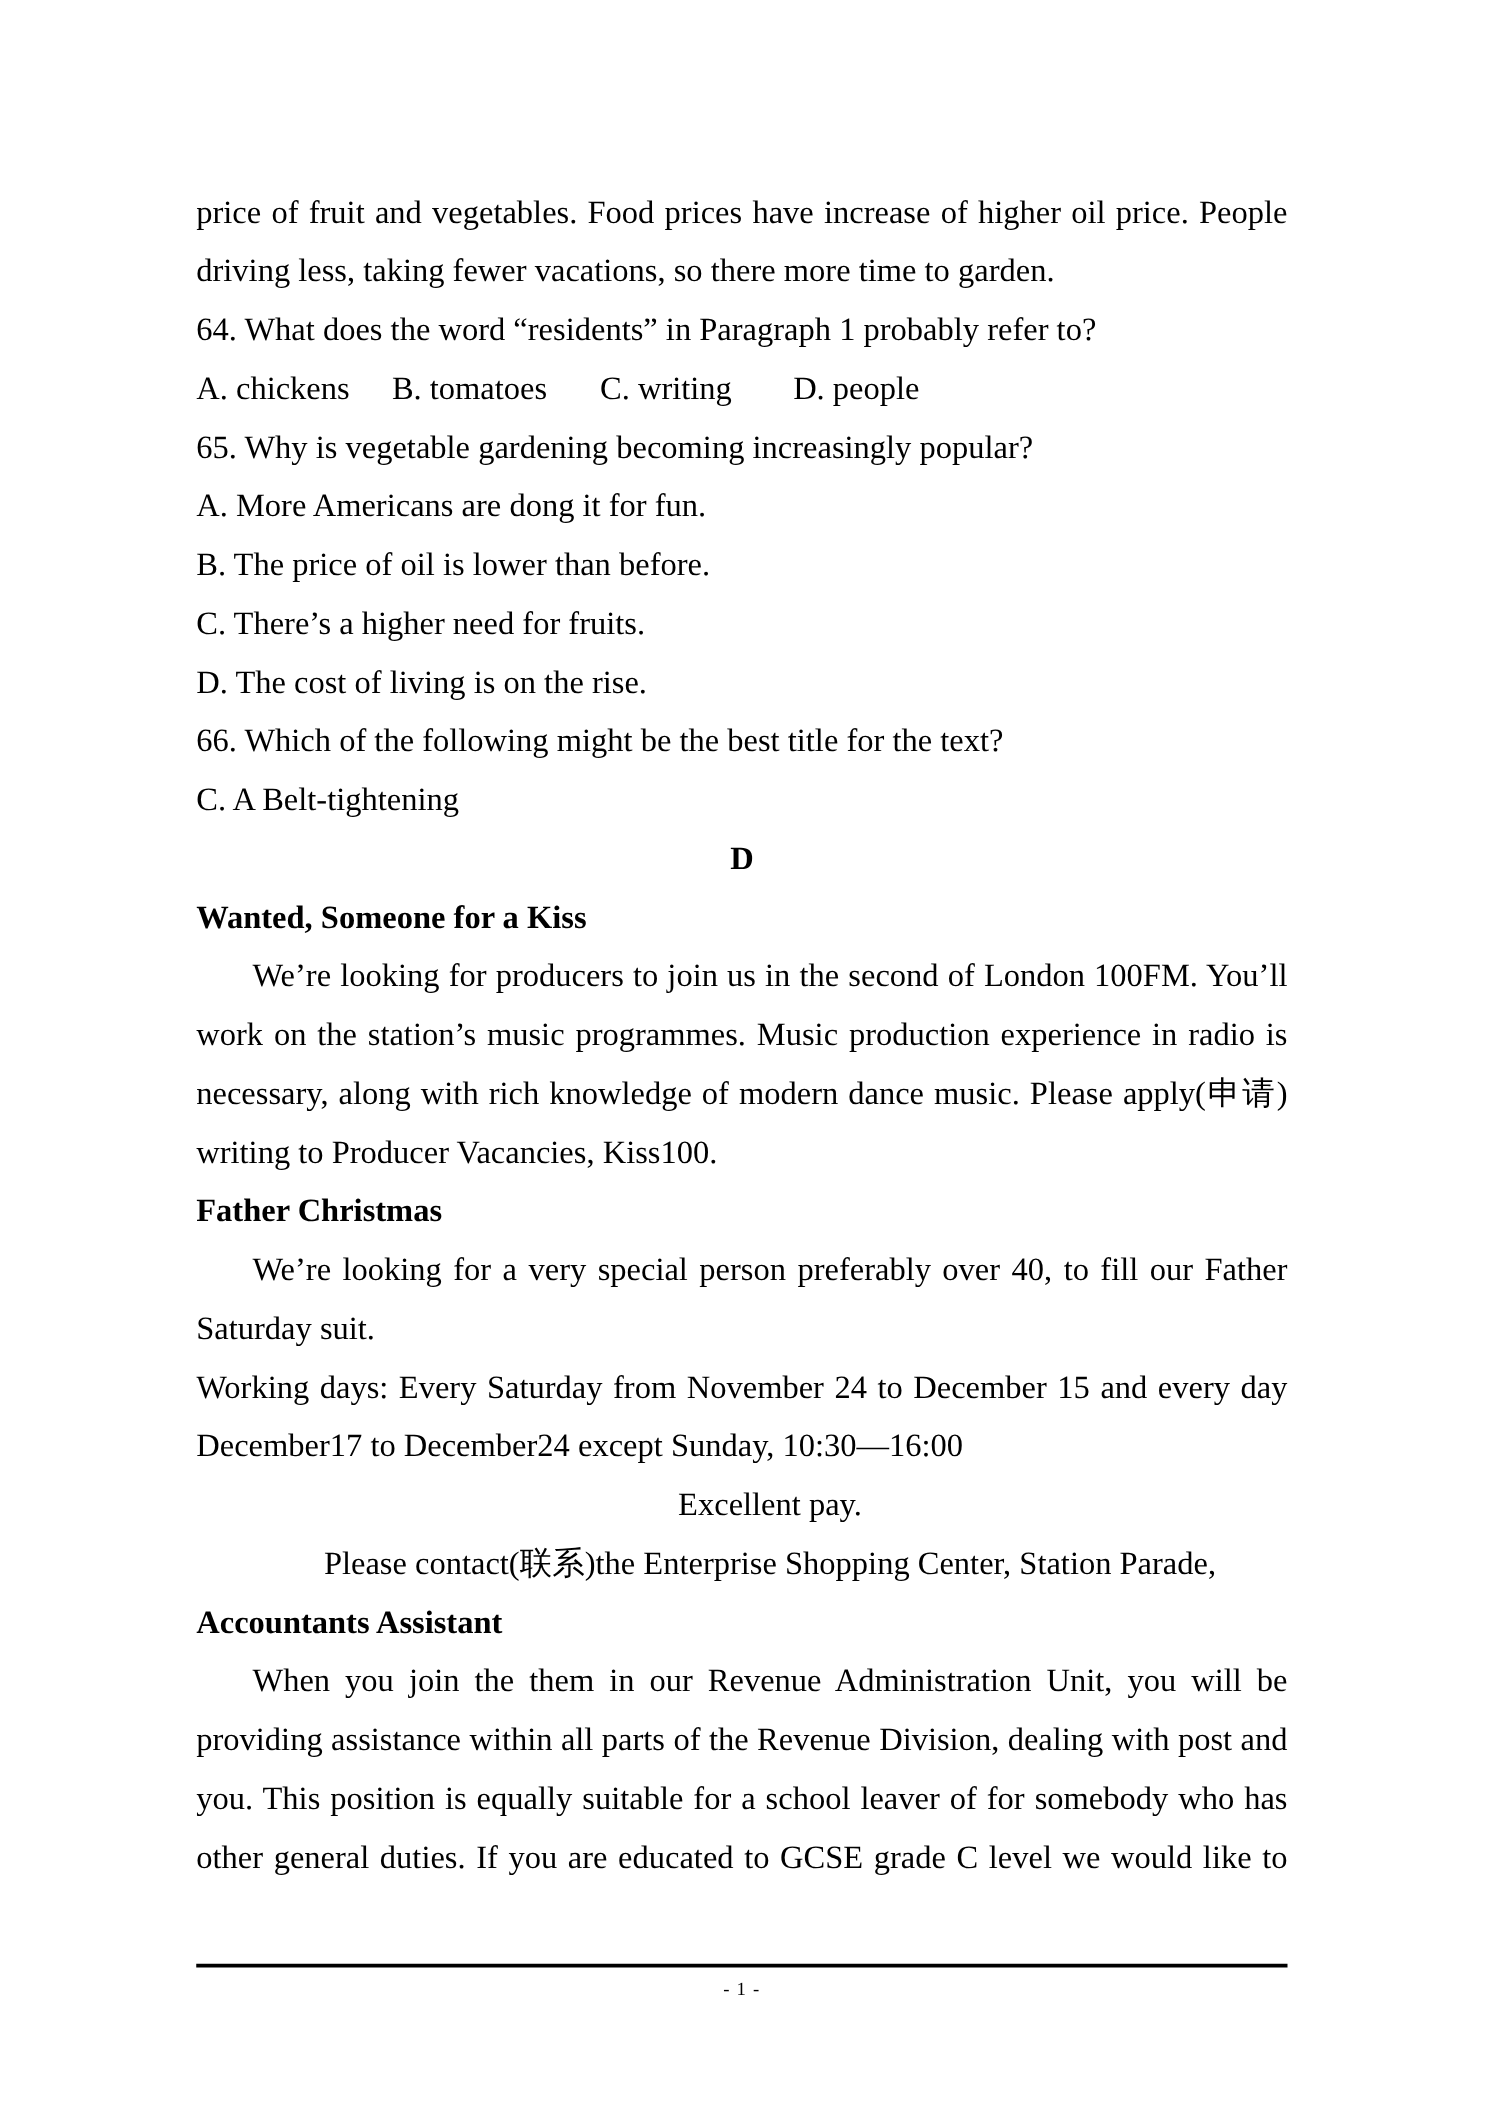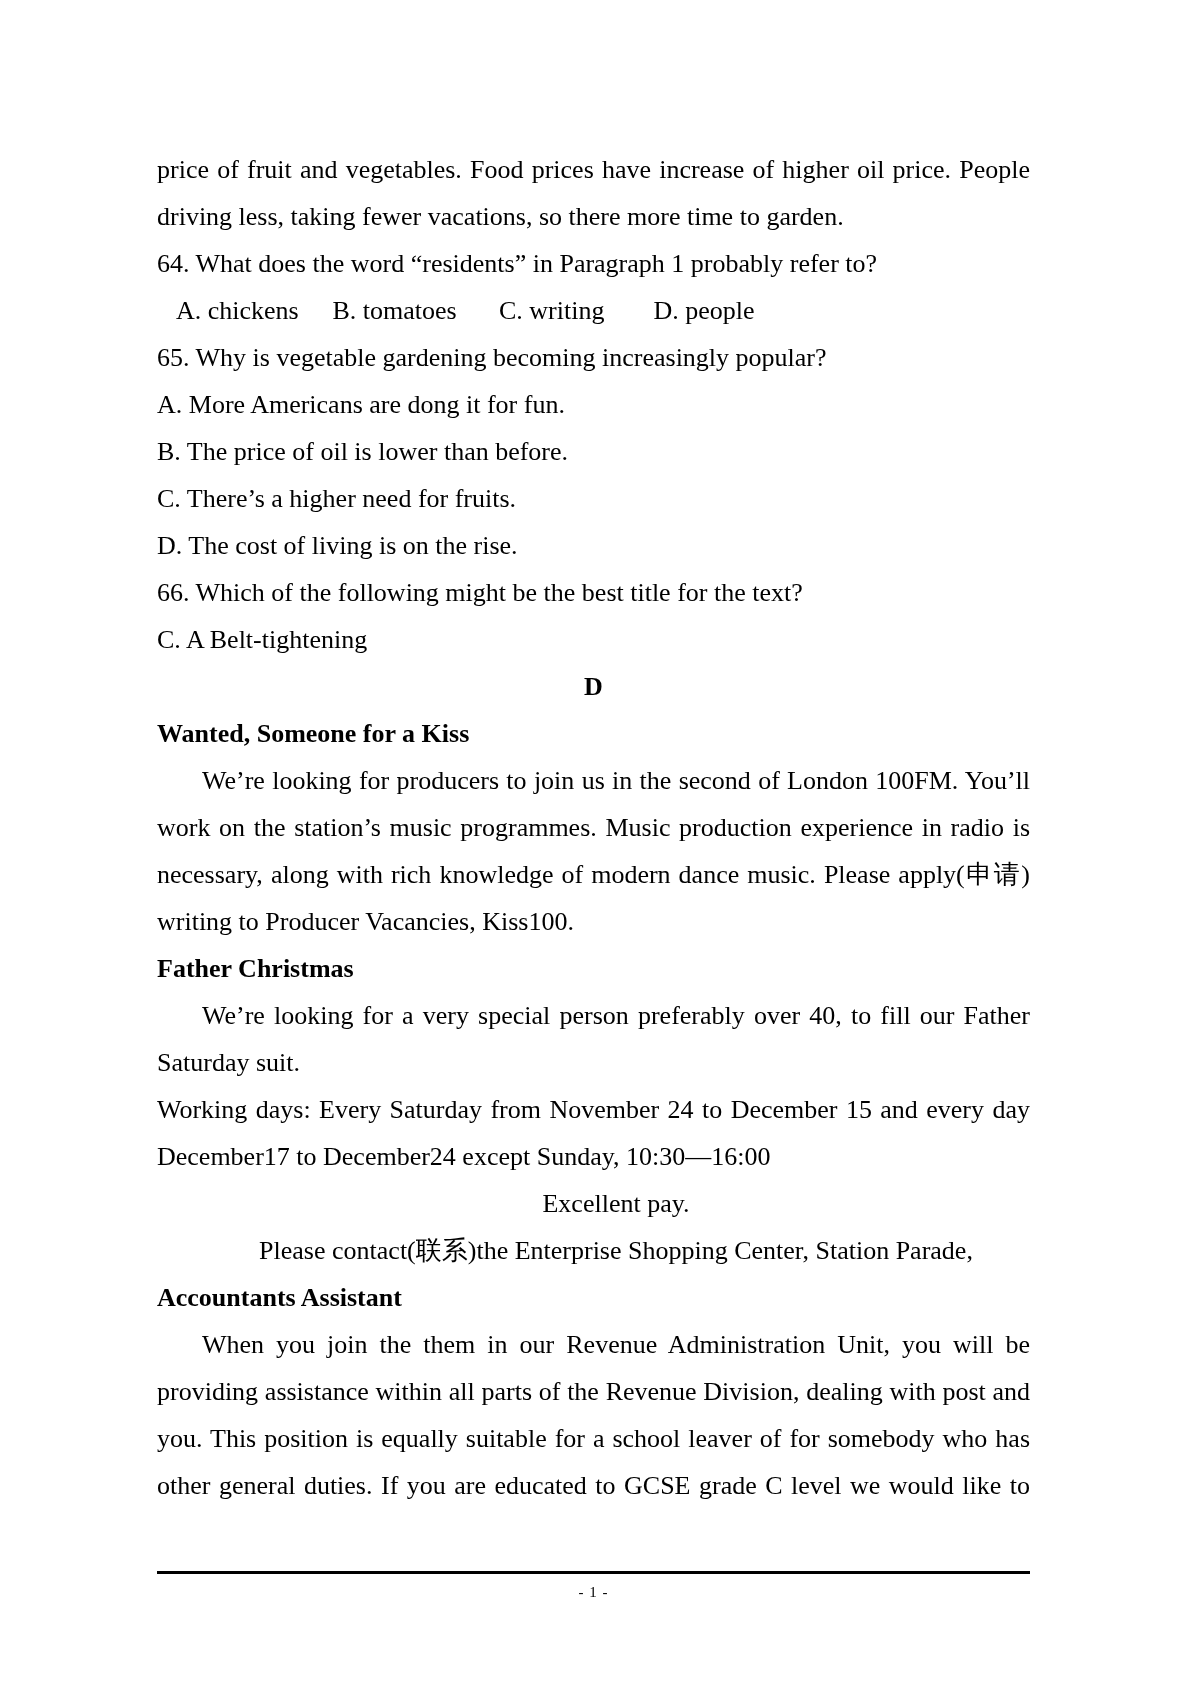--- a/index.html
+++ b/index.html
@@ -12,21 +12,21 @@
   .content {
     position: absolute; left: 157px; top: 146px; width: 873px;
     font-size: 26px; line-height: 47px;
   }
   .line { height: 47px; overflow: hidden; }
   .jl { text-align: justify; text-align-last: justify; }
   .ind { text-indent: 45px; text-align: center; }
   .b { font-weight: bold; }
   .ctr { text-align: center; }
   .optrow span { display: inline-block; }
-  .o64 span:nth-child(1) { width: 150px; margin-left: 19px; }
+  .o64 span:nth-child(1) { width: 150px; }
   .o64 span:nth-child(2) { width: 160px; }
   .o64 span:nth-child(3) { width: 148px; }
   .o66a span:nth-child(1) { width: 290px; }
   .o66b span:nth-child(1) { width: 277px; }
   .rule {
     position: absolute; left: 157px; top: 1571px;
     width: 873px; height: 3px; background: #000000;
   }
   .pagenum {
     position: absolute; left: 157px; top: 1584px; width: 873px;

